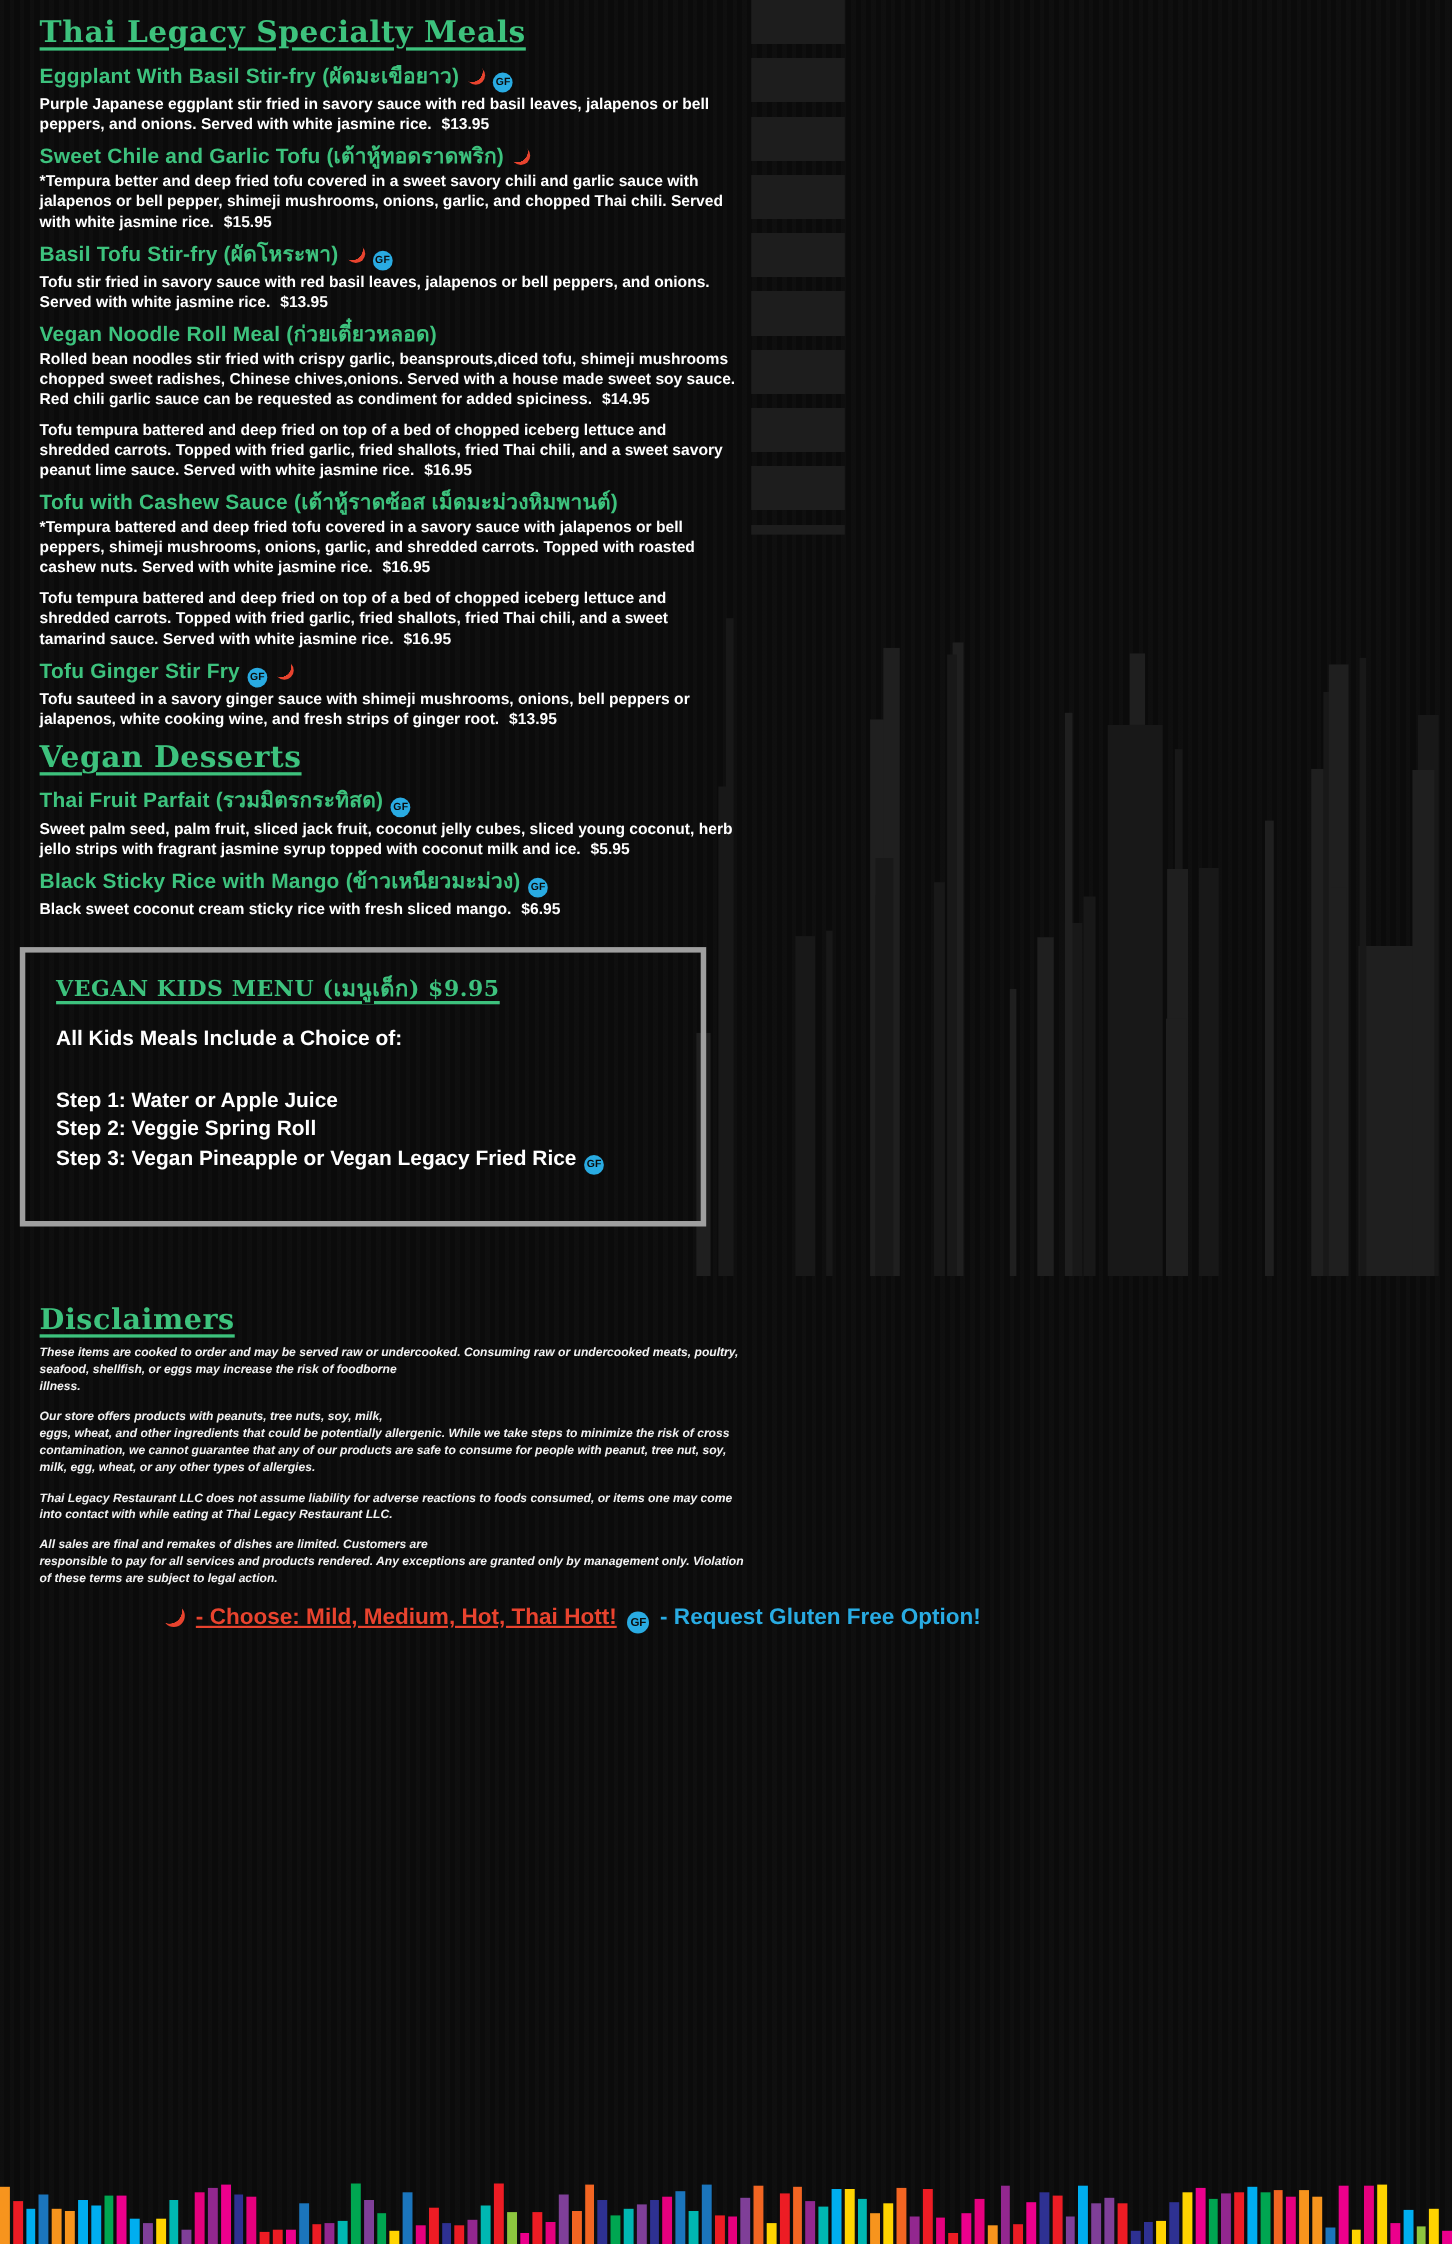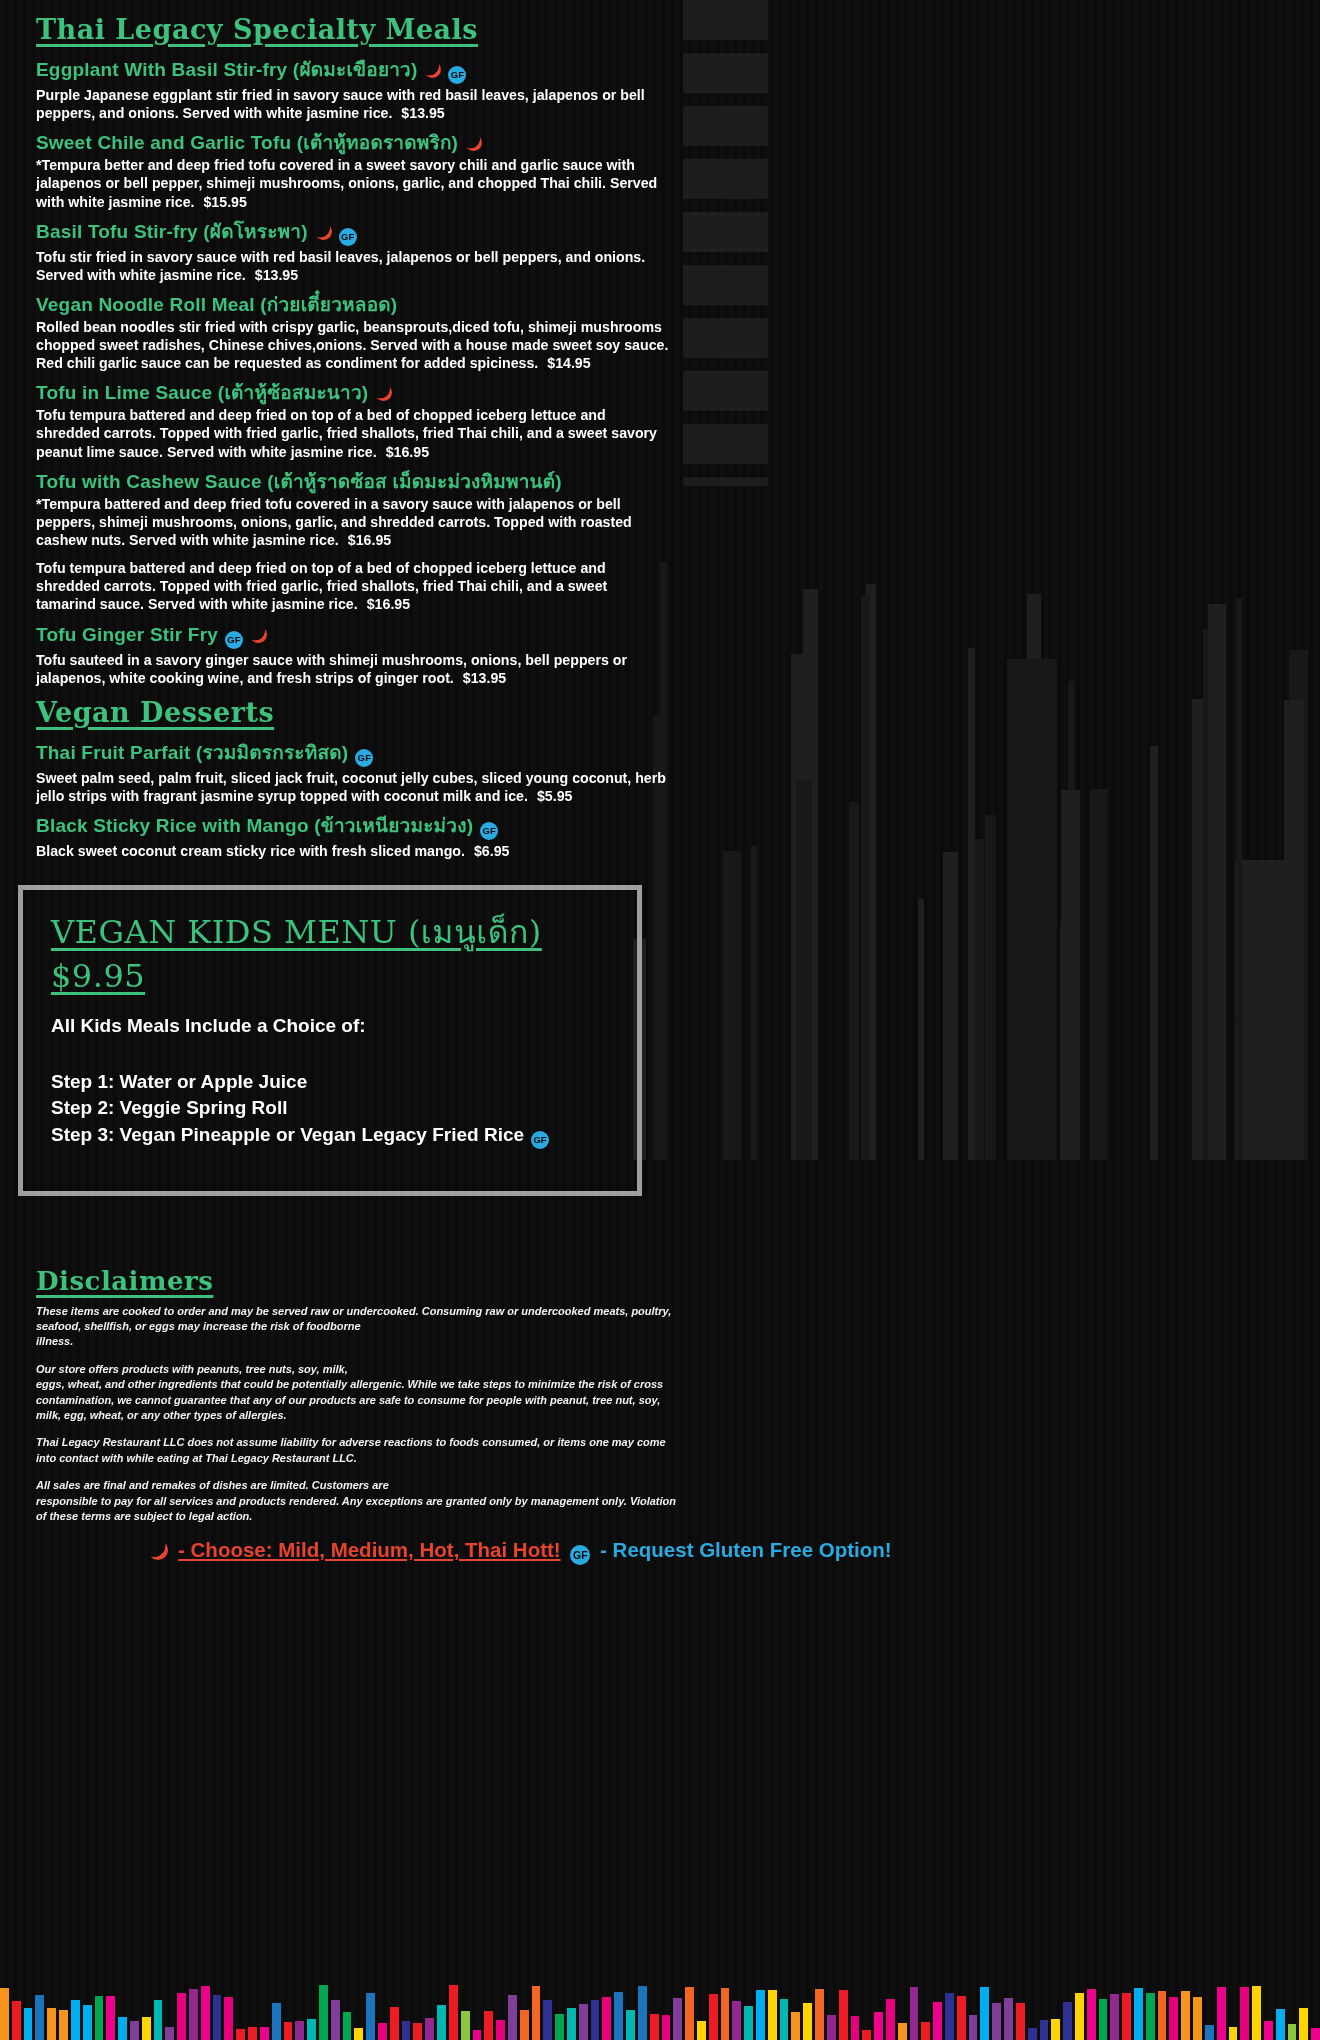--- a/index.html
+++ b/index.html
@@ -58,22 +58,22 @@
     font-size:9.5px; font-weight:bold; line-height:18px; text-align:center;
     font-family:"Liberation Sans", sans-serif;
   }
 
   
   .kids-box {
     margin-top:24px; margin-left:-18px; width:624px;
     border:5px solid #9f9f9f; padding:16px 18px 42px 28px;
   }
   .kids-heading {
-    font-family:"DejaVu Serif", serif; font-weight:normal; color:var(--green);
-    font-size:32px; letter-spacing:.5px;
+    font-family:"DejaVu Serif", serif; font-weight:bold; color:var(--green);
+    font-size:20px; letter-spacing:.5px;
     text-decoration:underline; text-decoration-thickness:3px; text-underline-offset:5px;
   }
   .kids-intro { font-size:19px; font-weight:bold; margin:20px 0 32px; }
   .kids-step  { font-size:19px; font-weight:bold; line-height:1.4; }
 
   
   .disclaimers { margin-top:70px; }
   .disclaimers .section-heading { font-size:26px; margin-bottom:8px; }
   .disclaimer-text {
     width:646px; font-size:11px; font-weight:bold; font-style:italic;
@@ -148,21 +148,20 @@
         </article>
         <article class="menu-item">
           <h2 class="item-title"><span>Basil Tofu Stir-fry (ผัดโหระพา)</span><span class="chili"></span><span class="gf-badge">GF</span></h2>
           <p class="item-desc"><span>Tofu stir fried in savory sauce with red basil leaves, jalapenos or bell peppers, and onions. Served with white jasmine rice.</span><span class="price">$13.95</span></p>
         </article>
         <article class="menu-item">
           <h2 class="item-title"><span>Vegan Noodle Roll Meal (ก่วยเตี๋ยวหลอด)</span></h2>
           <p class="item-desc"><span>Rolled bean noodles stir fried with crispy garlic, beansprouts,diced tofu, shimeji mushrooms chopped sweet radishes, Chinese chives,onions. Served with a house made sweet soy sauce. Red chili garlic sauce can be requested as condiment for added spiciness.</span><span class="price">$14.95</span></p>
         </article>
         <article class="menu-item">
-          <h2 class="item-title"><span>Tofu in Lime Sauce (เต้าหู้ซ้อสมะนาว)</span><span class="chili"></span></h2>
           <p class="item-desc"><span>Tofu tempura battered and deep fried on top of a bed of chopped iceberg lettuce and shredded carrots. Topped with fried garlic, fried shallots, fried Thai chili, and a sweet savory peanut lime sauce. Served with white jasmine rice.</span><span class="price">$16.95</span></p>
         </article>
         <article class="menu-item">
           <h2 class="item-title"><span>Tofu with Cashew Sauce (เต้าหู้ราดซ้อส เม็ดมะม่วงหิมพานต์)</span></h2>
           <p class="item-desc"><span>*Tempura battered and deep fried tofu covered in a savory sauce with jalapenos or bell peppers, shimeji mushrooms, onions, garlic, and shredded carrots. Topped with roasted cashew nuts. Served with white jasmine rice.</span><span class="price">$16.95</span></p>
         </article>
         <article class="menu-item">
           <p class="item-desc"><span>Tofu tempura battered and deep fried on top of a bed of chopped iceberg lettuce and shredded carrots. Topped with fried garlic, fried shallots, fried Thai chili, and a sweet tamarind sauce. Served with white jasmine rice.</span><span class="price">$16.95</span></p>
         </article>
         <article class="menu-item">

